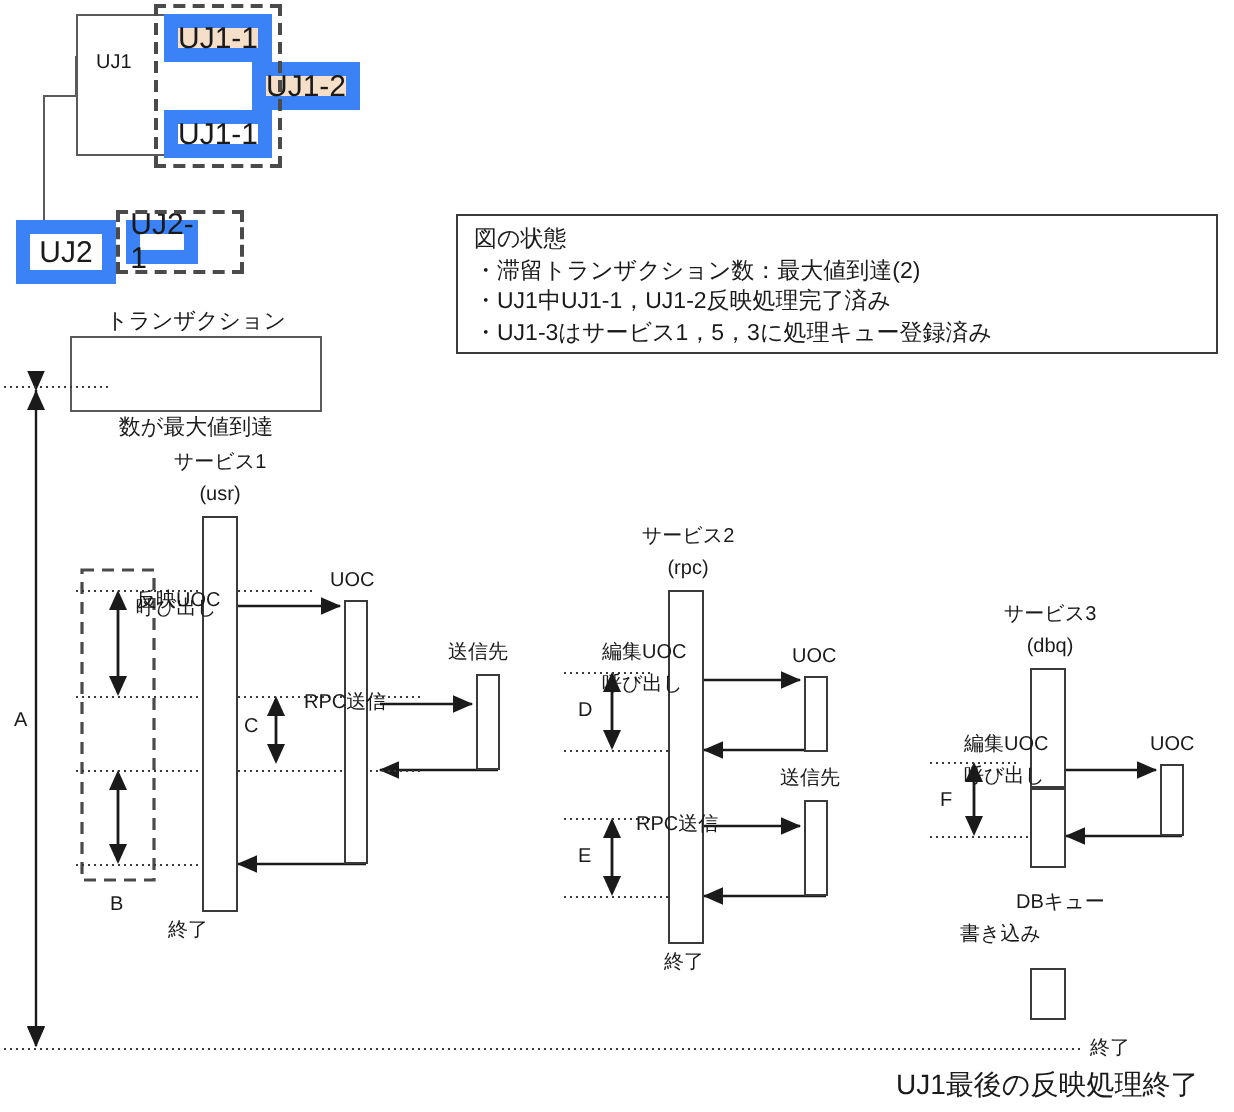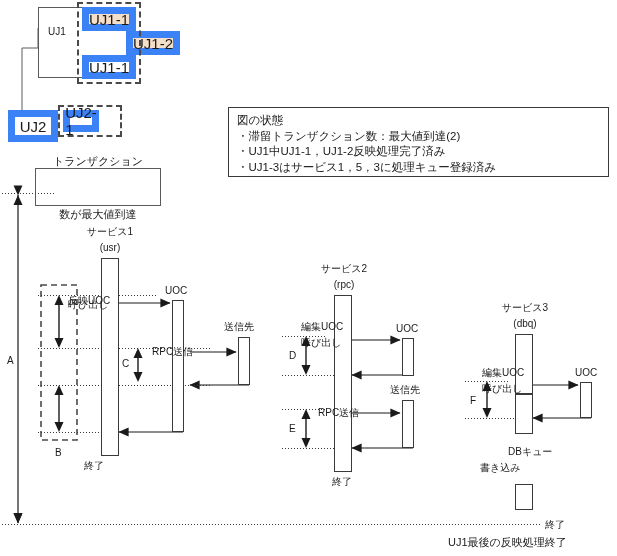--- a/index.html
+++ b/index.html
@@ -252,15 +252,15 @@
   <div class="txt" style="left:482px;top:382px;">呼び出し</div>
 
   <div class="txt" style="left:575px;top:366px;">UOC</div>
   <div class="bar" style="left:580px;top:382px;width:12px;height:36px;"></div>
 
   <div class="txt" style="left:480px;top:445px;margin-left:28px;">DBキュー</div>
   <div class="txt" style="left:480px;top:461px;">書き込み</div>
 
   <div class="txt" style="left:545px;top:518px;">終了</div>
 
-  <div class="txt" style="left:448px;top:536px;font-size:11px;">UJ1最後の反映処理終了</div>
+  <div class="txt" style="left:448px;top:536px;font-size:14px;">UJ1最後の反映処理終了</div>
 
 </div>
 
 </body></html>

